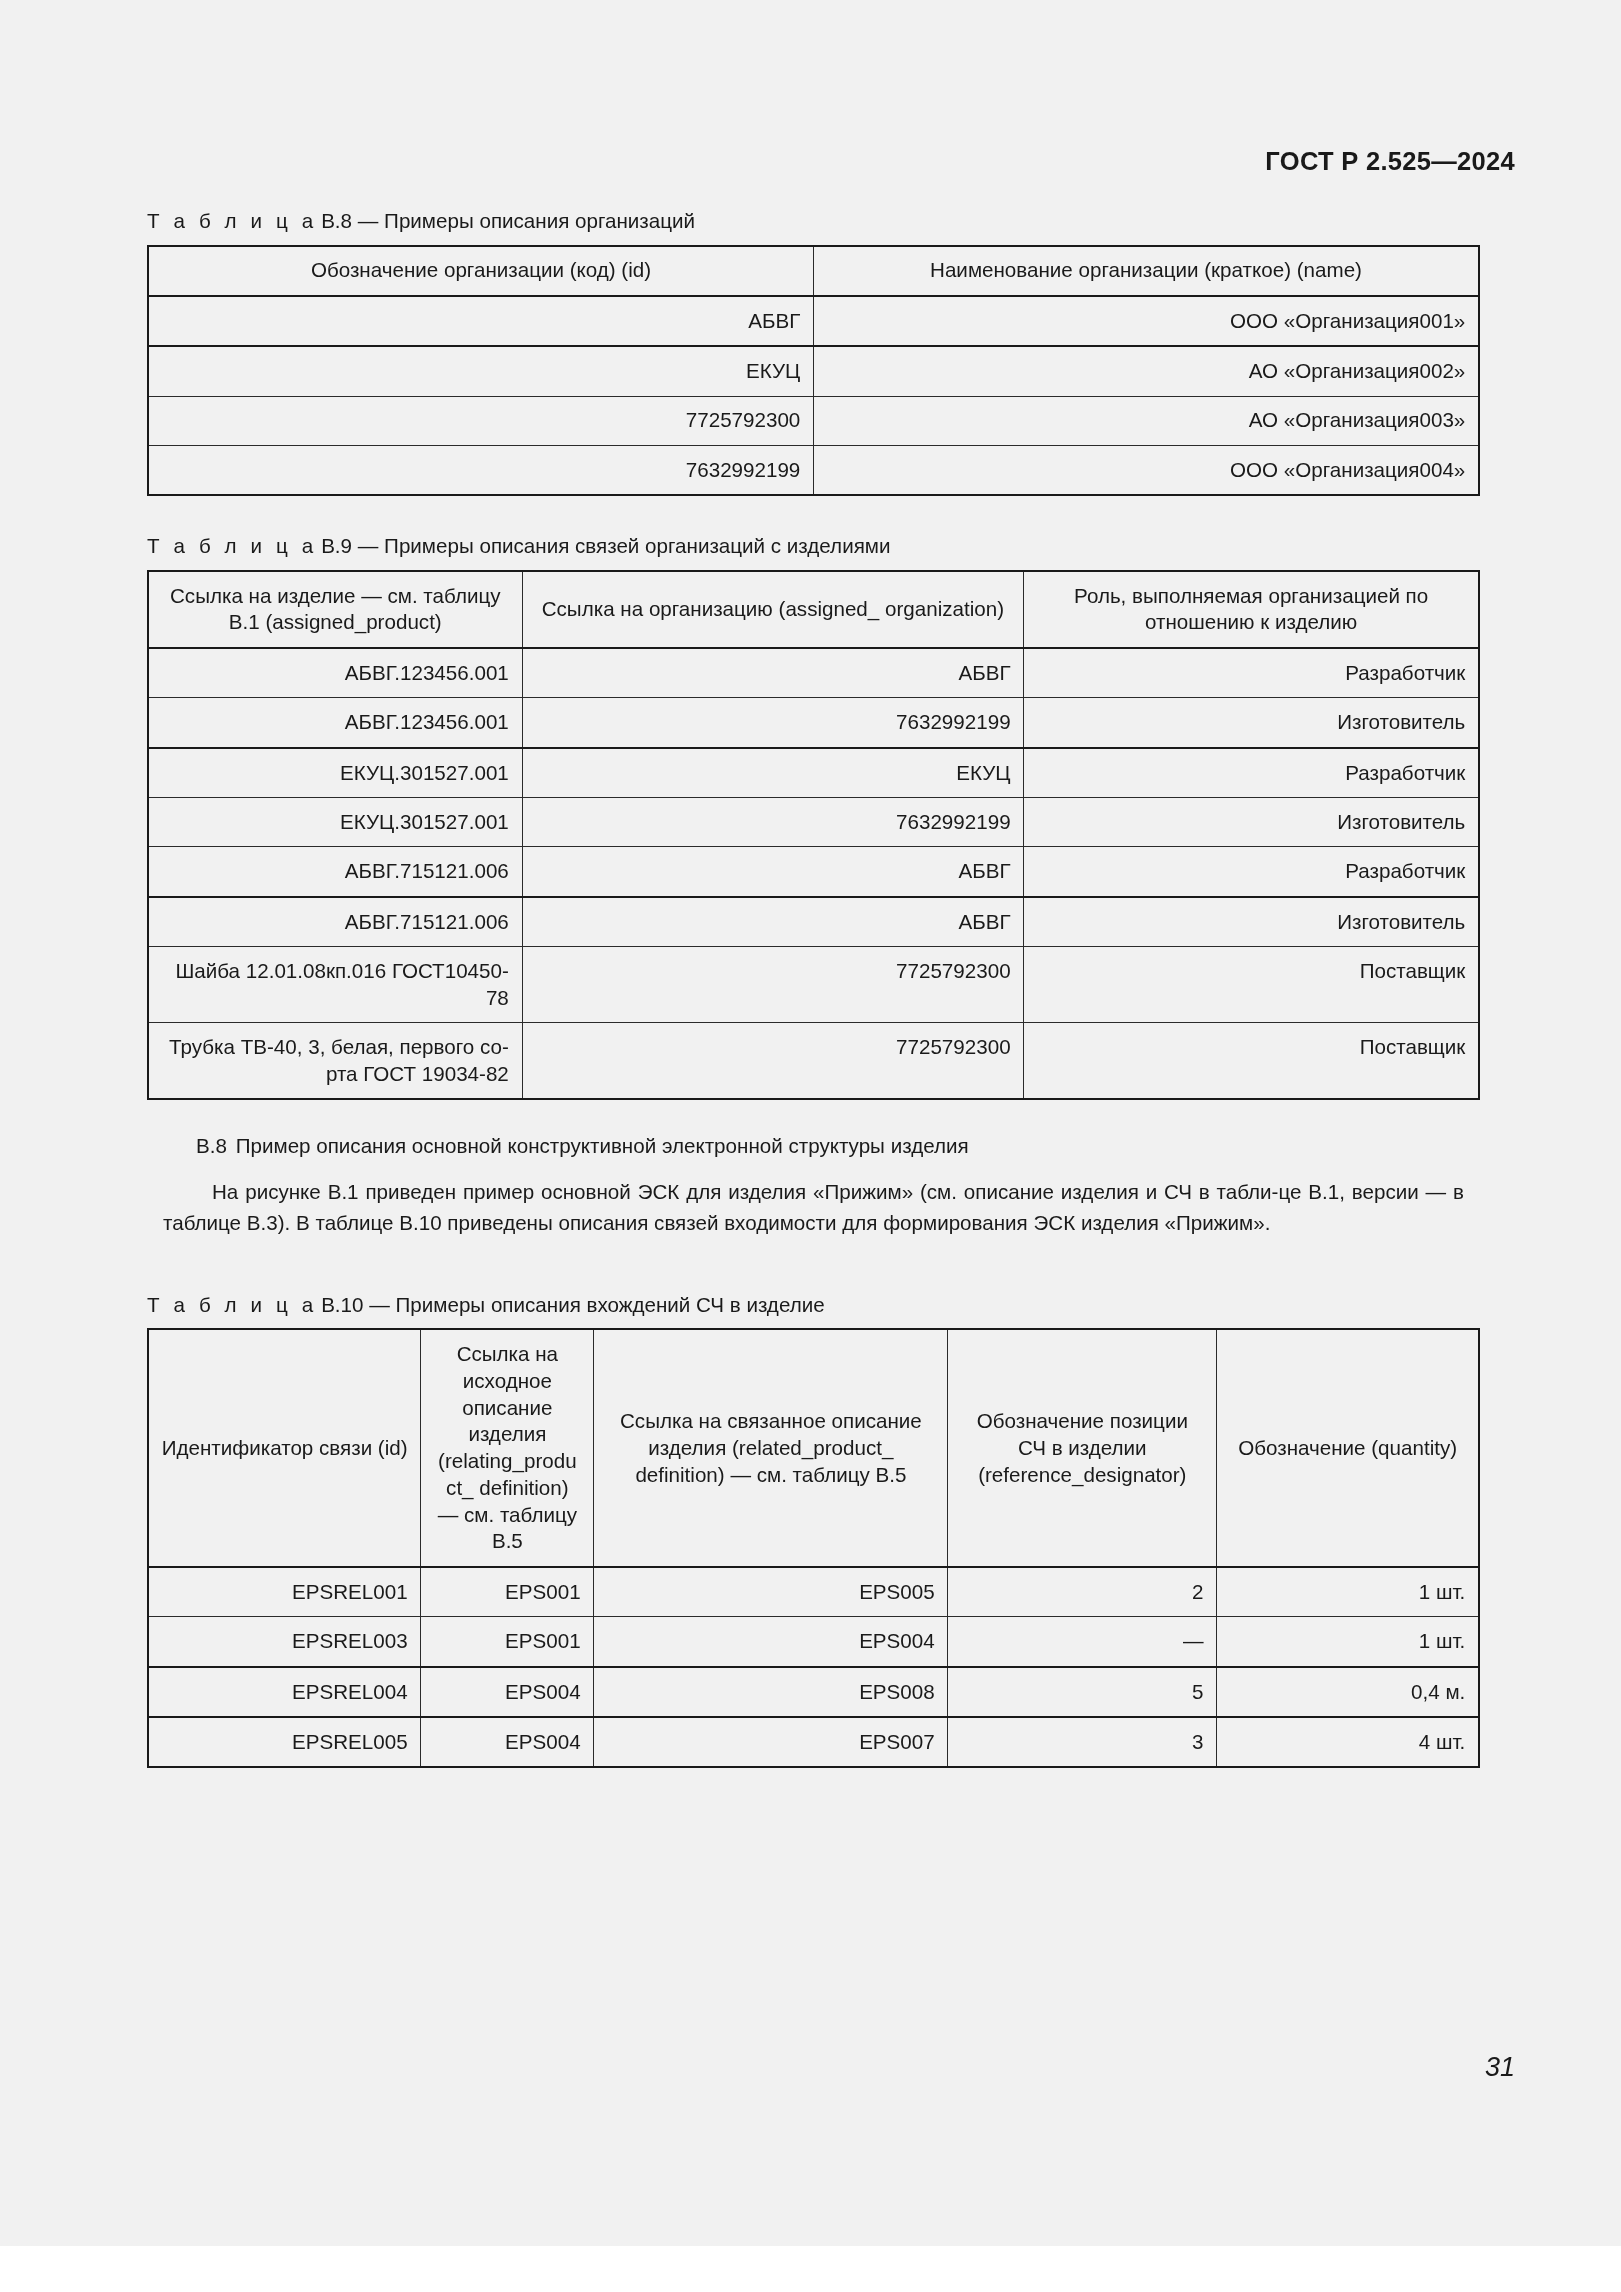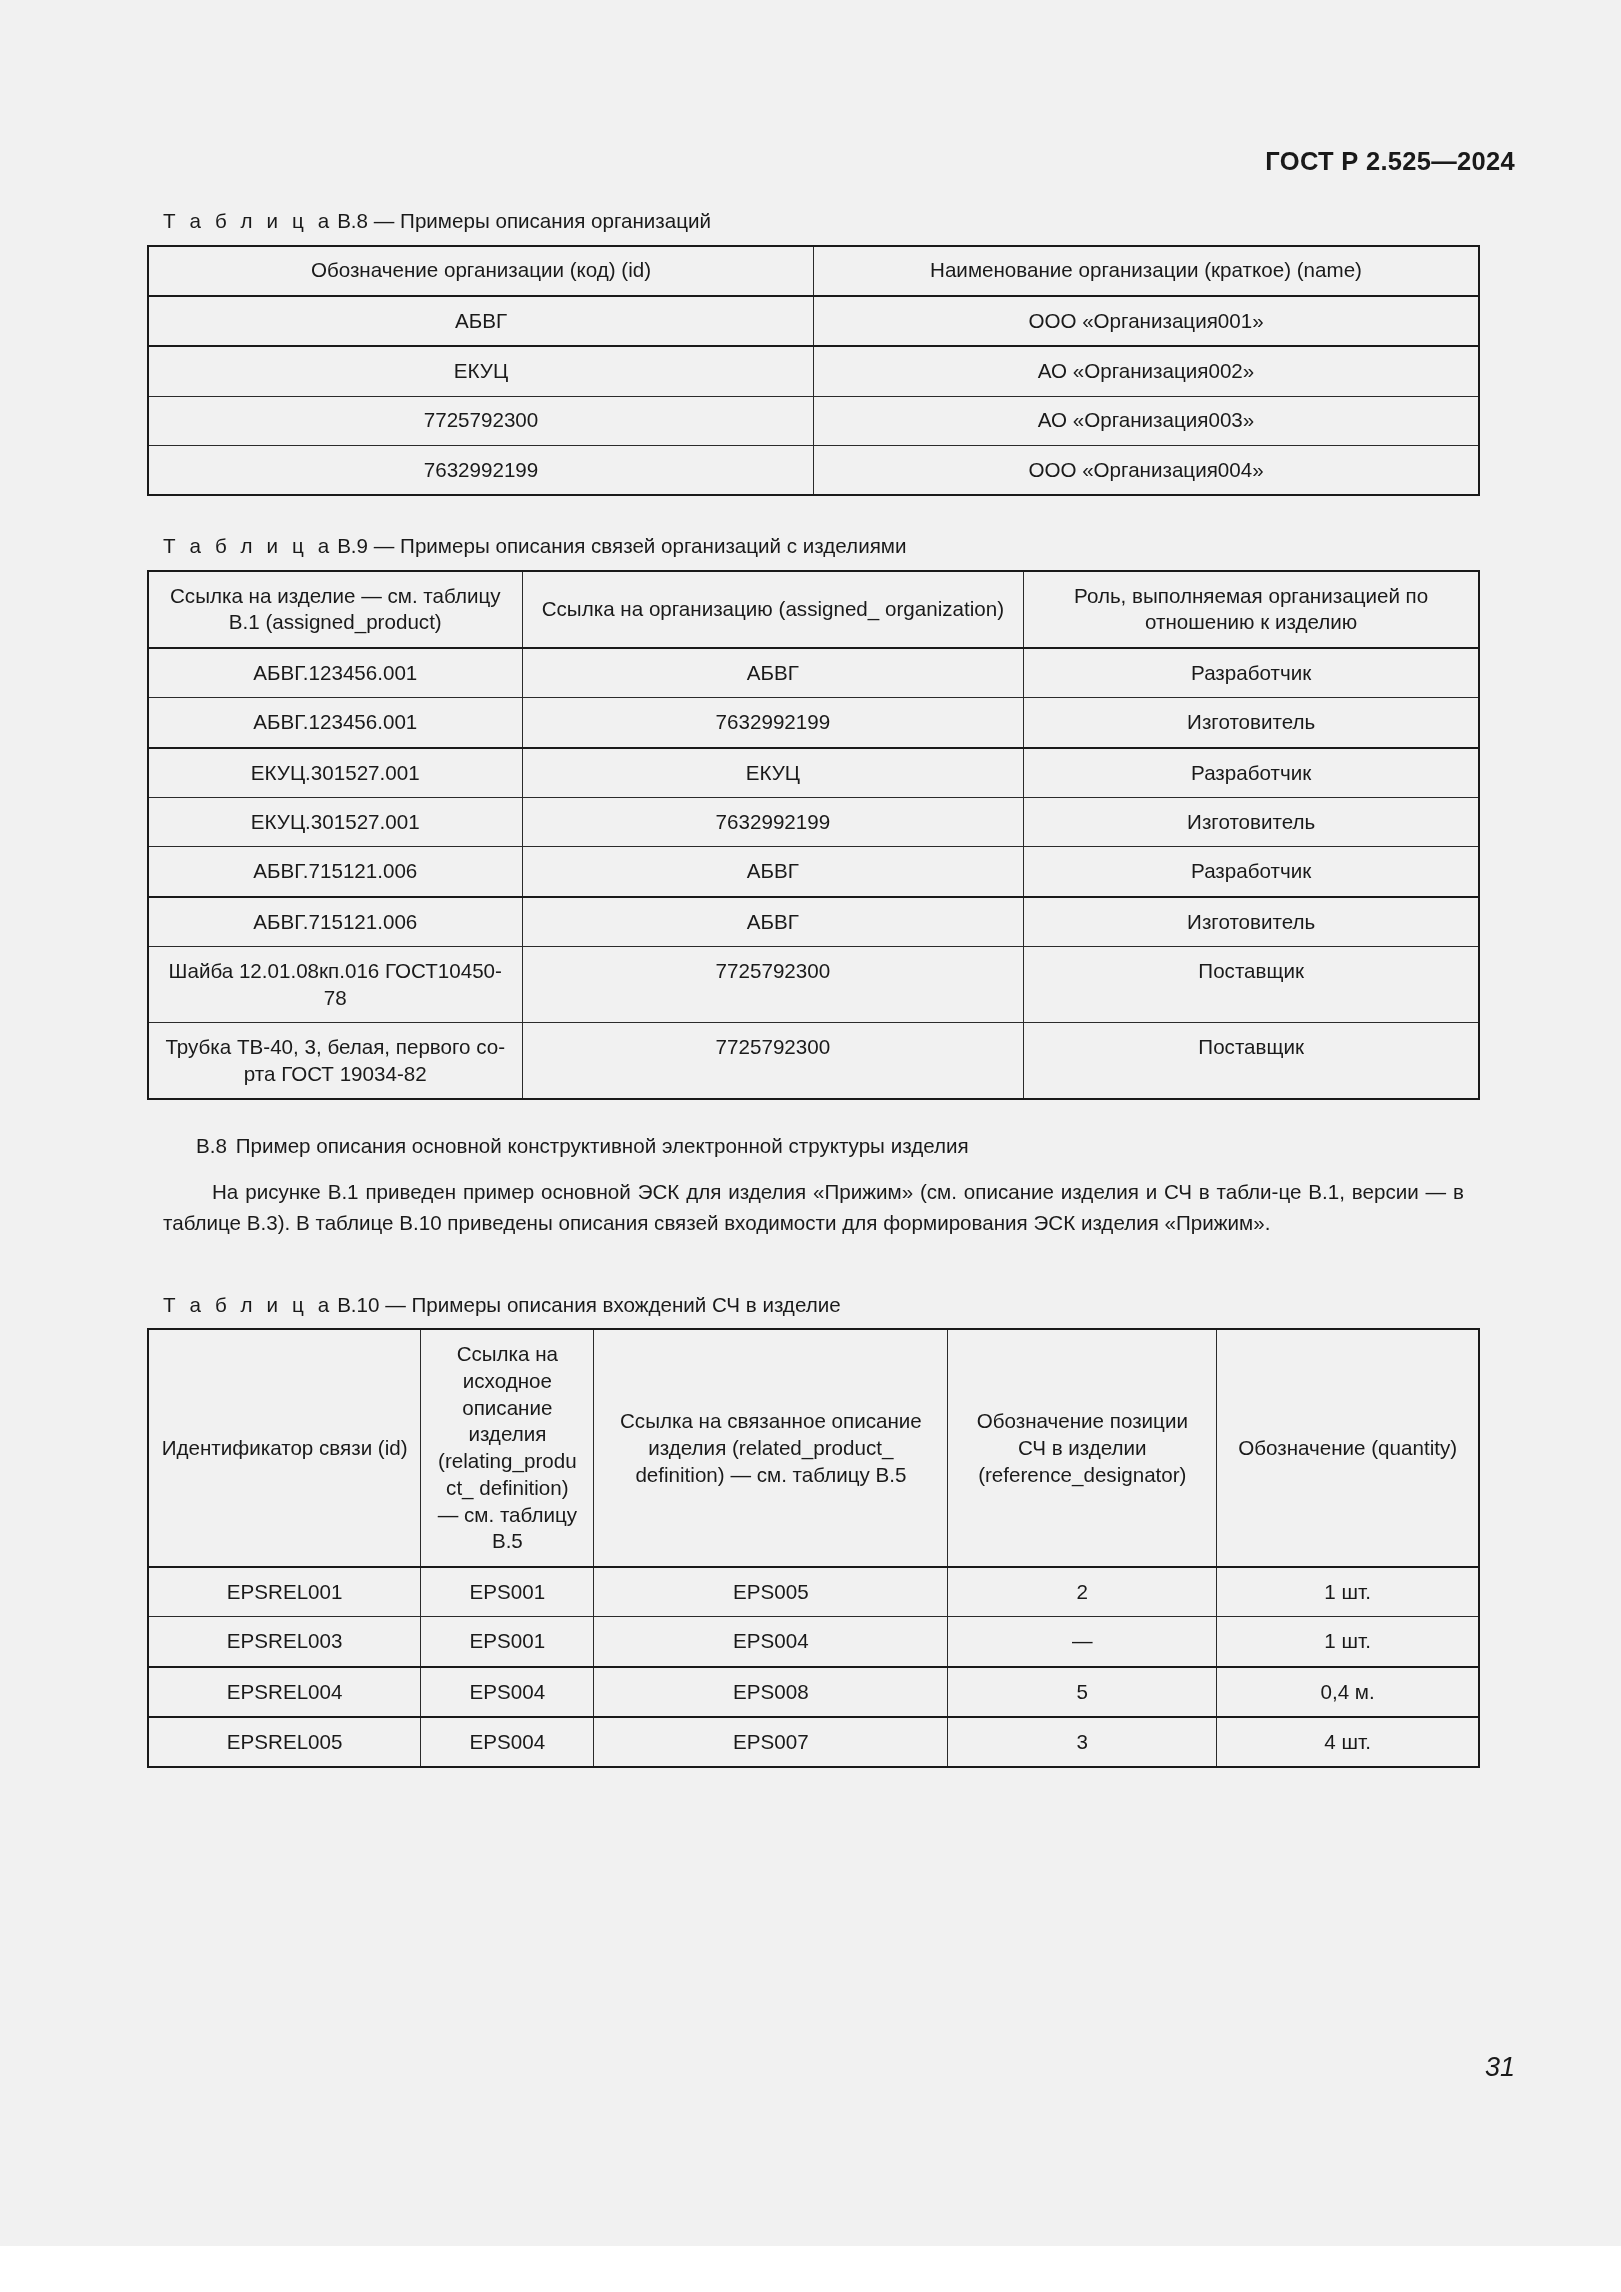--- a/index.html
+++ b/index.html
@@ -38,21 +38,20 @@
   }
 
   .tbl-caption {
     font-size: 20.6px;
     margin: 0 0 10.8px 0;
     white-space: nowrap;
     line-height: 1.25;
   }
   .tbl-caption .tword {
     letter-spacing: 4.1px;
-    margin-left: 16px;
   }
   .tbl-caption .tnum {
     margin-left: 3.9px;
   }
 
   
   table.gost {
     border-collapse: collapse;
     width: 1333px;
     table-layout: fixed;
@@ -64,21 +63,21 @@
     padding: 10.8px 12.7px;
     vertical-align: middle;
     font-weight: normal;
     line-height: 1.3;
     word-wrap: break-word;
   }
   table.gost th {
     text-align: center;
   }
   table.gost td {
-    text-align: center;
+    text-align: right;
   }
   
   table.gost {
     border: 2.9px solid #1a1a1a;
   }
   table.gost tr.thead-row th {
     border-top: none;
     border-bottom: 2.9px solid #1a1a1a;
   }
   table.gost tr.thick-bottom > td {

